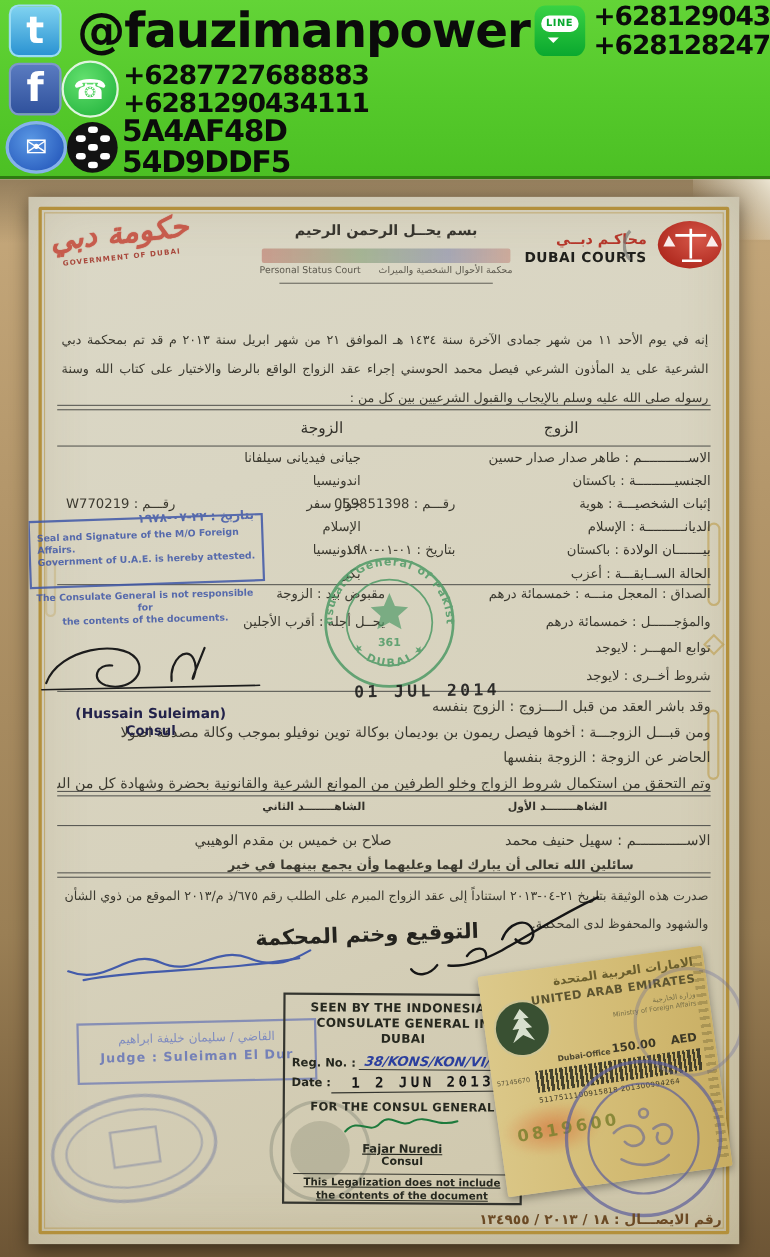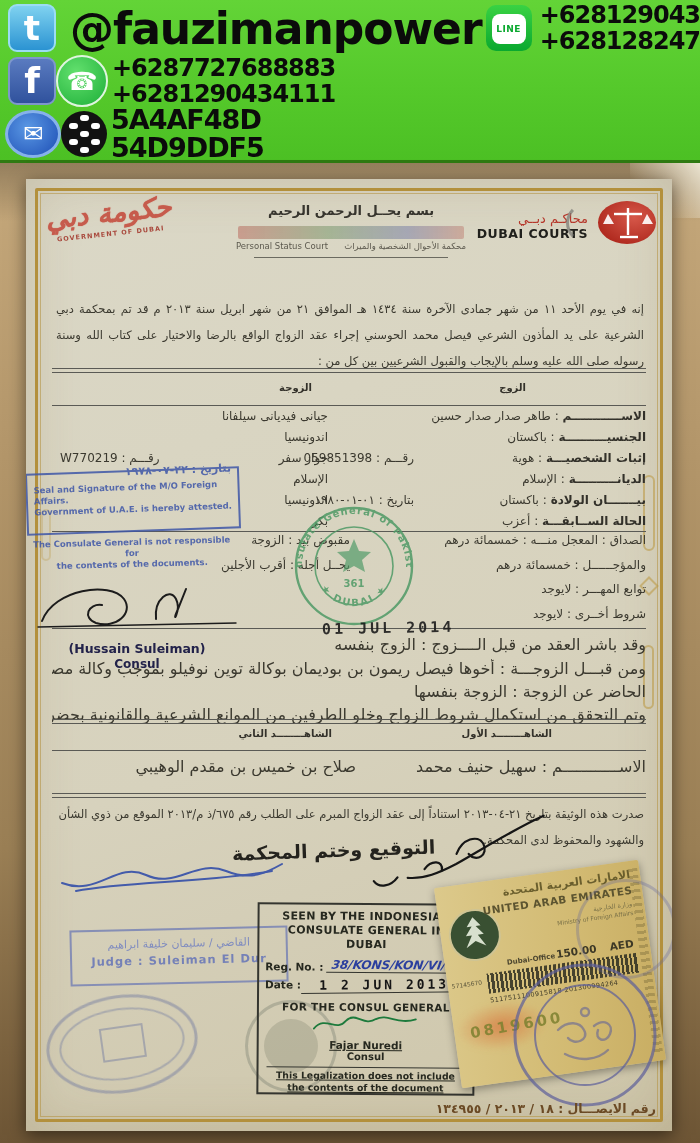--- a/index.html
+++ b/index.html
@@ -16,21 +16,21 @@
   .b-nums{width:190px;color:#0b0b0b;font-weight:bold;font-size:24px;line-height:26px;letter-spacing:-1px;margin-left:4px}
   .b-nums.pins{font-size:27px;line-height:28px}
   .icn{flex:0 0 auto;display:grid;place-items:center}
   .tw{width:44px;height:44px;margin-left:8px;border-radius:9px;border:2px solid #9bdcf4;
       background:linear-gradient(180deg,#7fd2f0,#2b93d2);color:#fff;font-size:34px;font-weight:bold;line-height:40px}
   .fb{width:44px;height:44px;margin-left:8px;border-radius:9px;border:2px solid #7e97cc;
       background:linear-gradient(180deg,#5a7bc0,#30529d);color:#fff;font-size:36px;font-weight:bold;line-height:42px}
   .em{width:50px;height:42px;margin-left:5px;border-radius:50%;border:3px solid #86b2ea;
       background:radial-gradient(circle at 40% 35%,#5a98e4,#1d4eb5);color:#fff;font-size:24px}
   .line-icn{position:relative;width:46px;height:46px;border-radius:10px;background:linear-gradient(180deg,#39d243,#0aa82f)}
-  .line-bub{position:absolute;left:6px;top:9px;width:34px;height:30px;border-radius:8px;background:#fff;
+  .line-bub{position:absolute;left:6px;top:9px;width:34px;height:15px;border-radius:8px;background:#fff;
       display:grid;place-items:center;font-size:9px;font-weight:bold;color:#0aa82f;letter-spacing:.5px}
   .line-tail{position:absolute;left:12px;top:29px;width:0;height:0;border:5px solid transparent;border-top-color:#fff}
   .wa{width:48px;height:48px;border-radius:50%;border:2px solid #dff5df;
       background:radial-gradient(circle at 38% 32%,#63e06e,#1daf38);color:#fff;font-size:25px}
   .bb{position:relative;width:46px;height:46px;border-radius:50%;background:#121212}
   .bb span{position:absolute;left:19px;top:20px;width:9px;height:6px;border-radius:3px;background:#fff;
       box-shadow:11px -8px 0 #fff,11px 8px 0 #fff,0 16px 0 #fff,-11px 8px 0 #fff,-11px -8px 0 #fff,0 -16px 0 #fff}
   .stick{border-radius:45%;margin:0 2px}
   .stick1{width:20px;height:28px;background:linear-gradient(180deg,#8a5526,#5e3a18)}
   .stick2{width:15px;height:26px;background:linear-gradient(180deg,#f2e7d2,#d9c7a6)}
@@ -63,43 +63,43 @@
   
   .gov{left:18px;top:18px;width:130px;text-align:center;transform:rotate(-6deg)}
   .gov-ar{font-size:27px;font-weight:bold;color:#c23a2c;opacity:.78;font-style:italic;text-shadow:0 0 1px #c23a2c}
   .gov-en{font-size:6.5px;letter-spacing:1px;color:#a9493d;font-weight:bold;margin-top:2px}
   .bismillah{left:200px;top:24px;width:250px;text-align:center;font-size:13px;font-weight:bold;color:#37352e}
   .band{left:212px;top:47px;width:226px;height:13px;border-radius:2px;filter:blur(.4px);
     background:linear-gradient(90deg,rgba(175,70,60,.40),rgba(80,125,70,.38) 40%,rgba(70,80,150,.35) 75%,rgba(175,70,60,.30))}
   .band-txt{left:210px;top:62px;width:230px;display:flex;justify-content:space-between;font-size:8.5px;color:#5c594e}
   .band-rule{left:228px;top:78px;width:194px;border-top:1.6px solid #6b6a60;position:absolute}
   .dc-txt{right:84px;top:32px;text-align:right}
-  .dc-ar{font-size:13px;font-weight:normal;color:#b5362a}
+  .dc-ar{font-size:13px;font-weight:bold;color:#b5362a}
   .dc-en{font-size:12.5px;font-weight:bold;color:#20201c;letter-spacing:.5px}
   .dc-logo{right:16px;top:22px;width:58px;height:43px;border-radius:50%;
     background:radial-gradient(ellipse at 62% 38%,#d65749,#b02a1f 75%)}
   .dc-cres{right:66px;top:24px;width:40px;height:40px;border-radius:50%;border:3px solid rgba(120,120,115,.7);
     border-color:transparent transparent transparent rgba(120,120,115,.7)}
 
   .title{left:0;right:0;top:96px;text-align:center;font-size:16px;font-weight:bold;color:#2e2c26;letter-spacing:.5px}
   .intro{left:30px;right:28px;top:117px;font-size:11.5px;line-height:26px;color:#3b392f;text-align:justify}
 
-  .p-head{position:absolute;font-size:10px;font-weight:bold;color:#33312a}
+  .p-head{position:absolute;font-size:14px;font-weight:normal;color:#33312a}
   .fields{left:26px;right:26px;top:230px;height:126px}
   .f-row{position:relative;height:21px;direction:rtl;font-size:12px;color:#3b392f;white-space:nowrap}
   .f-main{position:absolute;right:0}
   .f-hextra{position:absolute;right:232px}
   .f-wval{position:absolute;right:318px}
   .f-wextra{position:absolute;left:8px;direction:rtl}
-  .lab{font-weight:bold;color:#33312a}
+  .lab{font-weight:normal;color:#33312a}
 
   .dowry{left:26px;right:26px;top:354px;height:98px}
   .d-row{position:relative;height:24.5px;direction:rtl;font-size:12px;color:#3b392f;white-space:nowrap}
   .d-extra{position:absolute;right:296px}
-  .clause{position:absolute;right:26px;left:26px;direction:rtl;font-size:16px;color:#3b392f;white-space:nowrap;overflow:hidden}
+  .clause{position:absolute;right:26px;left:26px;direction:rtl;font-size:13px;color:#3b392f;white-space:nowrap;overflow:hidden}
   .w-head{position:absolute;font-size:10px;font-weight:bold;color:#33312a}
   .blessing{position:absolute;right:96px;direction:rtl;font-size:11.5px;font-weight:bold;color:#3b392f;white-space:nowrap}
   .issued{position:absolute;right:28px;left:30px;direction:rtl;font-size:11.5px;line-height:26px;color:#3b392f;text-align:right}
   .sign-h{position:absolute;left:206px;top:660px;font-size:19px;font-weight:bold;color:#24231e;transform:rotate(-2deg)}
 
   
   .att-box{left:0px;top:291px;width:214px;height:62px;border:2px solid #3f57a8;color:#3f57a8;
      transform:rotate(-2deg);padding:1px 6px;opacity:.85}
   .att-date{direction:rtl;font-size:11px;font-weight:bold;margin-top:-8px;background:transparent}
   .att-en{font-size:8.5px;font-weight:bold;line-height:11px;margin-top:4px}
@@ -304,20 +304,21 @@
       <div class="clause" style="top:503px">الحاضر عن الزوجة : الزوجة بنفسها</div>
       <div class="clause" style="top:526px">وتم التحقق من استكمال شروط الزواج وخلو الطرفين من الموانع الشرعية والقانونية بحضرة وشهادة كل من الشاهدين :</div>
 
       <div class="rule dbl" style="top:540px"></div>
       <div class="w-head ar" style="right:120px;top:549px">الشاهــــــــد الأول</div>
       <div class="w-head ar" style="right:340px;top:549px">الشاهــــــــد الثاني</div>
       <div class="rule" style="top:571px"></div>
       <div class="clause" style="top:578px">الاســــــــــــم : سهيل حنيف محمد</div>
       <div class="clause ar" style="top:578px;right:316px;left:auto">صلاح بن خميس بن مقدم الوهيبي</div>
 
+      <div class="blessing" style="top:600px">سائلين الله تعالى أن يبارك لهما وعليهما وأن يجمع بينهما في خير</div>
       <div class="rule dbl" style="top:614px"></div>
       <div class="issued" style="top:622px">صدرت هذه الوثيقة بتاريخ ٢١-٠٤-٢٠١٣ استناداً إلى عقد الزواج المبرم على الطلب رقم ٦٧٥/ذ م/٢٠١٣ الموقع من ذوي الشأن والشهود والمحفوظ لدى المحكمة.</div>
       <div class="sign-h ar">التوقيع وختم المحكمة</div>
 
       <svg class="abs crt-sig" viewBox="0 0 235 52">
         <g fill="none" stroke="#2a47a8" stroke-width="2" stroke-linecap="round" opacity=".85">
           <path d="M8 32 C44 46 62 10 92 24 C122 38 142 8 172 20 C197 30 212 22 228 13"></path>
           <path d="M22 40 C72 30 152 32 218 20"></path>
         </g>
       </svg>

